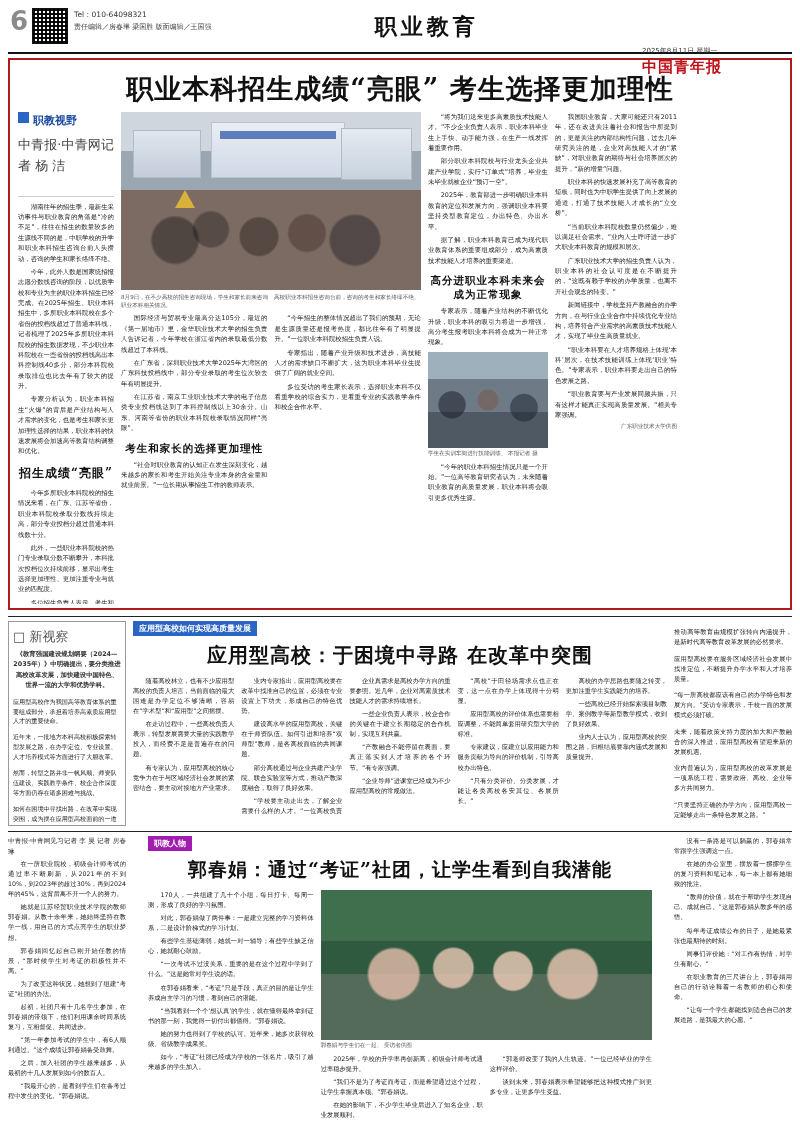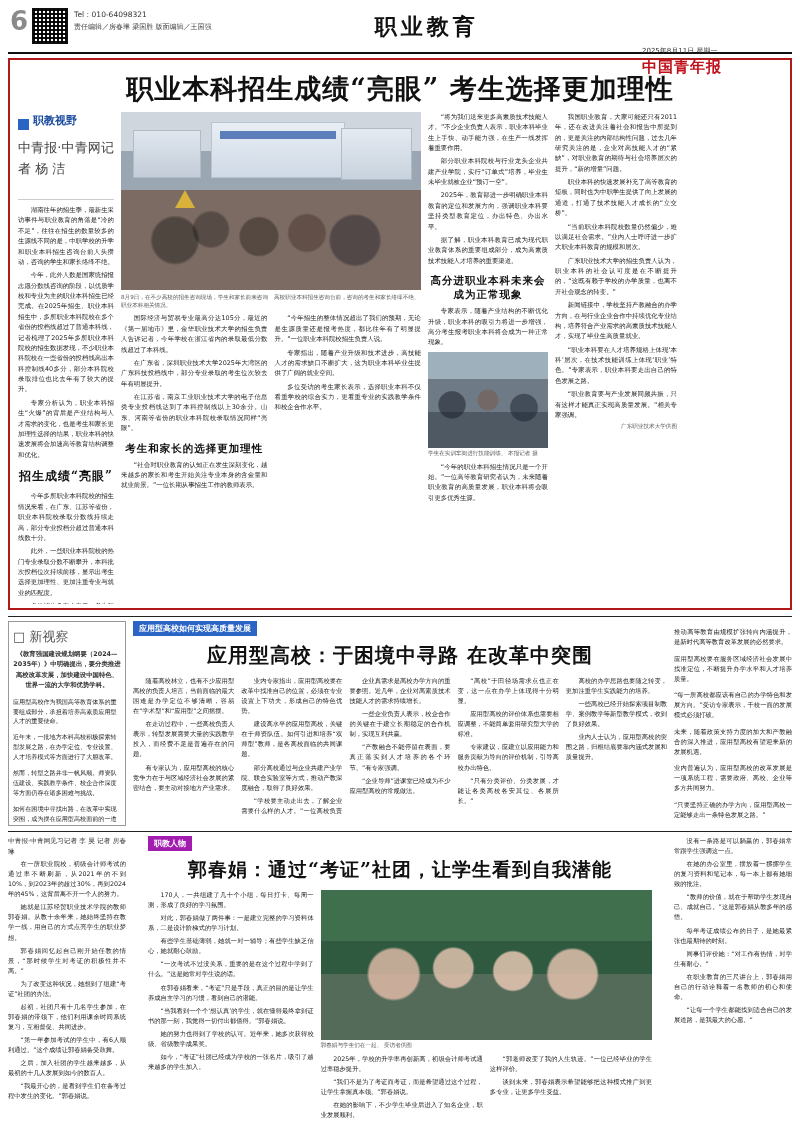--- a/index.html
+++ b/index.html
@@ -26,21 +26,21 @@
   .mast-title{font-size:22px;font-weight:bold;letter-spacing:4px;color:#111;padding-top:6px;font-family:"DejaVu Serif","Liberation Serif",serif;}
   .mast-right{font-size:7px;color:#333;padding-top:4px;min-width:150px;margin-top:36px;}
   .mast-date{margin-bottom:2px;}
   .logo-cn{font-family:"DejaVu Serif","Liberation Serif",serif;font-size:15px;font-weight:bold;color:#c0111a;letter-spacing:1px;}
 
   
   .topbox{border:2px solid #b01a1a;margin-top:4px;padding:8px 8px 6px 8px;height:552px;box-sizing:border-box;position:relative;}
   .headline{text-align:center;font-family:"DejaVu Serif","Liberation Serif",serif;font-size:27px;font-weight:bold;letter-spacing:1px;line-height:1.25;color:#111;margin:4px 0 6px 0;}
   .subhead{text-align:center;font-size:11.5px;color:#222;border-bottom:1px solid #bbb;padding-bottom:8px;margin:0 30px 8px 30px;font-family:"DejaVu Serif","Liberation Serif",serif;}
 
-  .tag{display:inline-flex;align-items:flex-end;gap:4px;font-size:11px;font-weight:bold;color:#17489e;}
+  .tag{display:inline-flex;align-items:flex-start;gap:4px;font-size:11px;font-weight:bold;color:#17489e;}
   .tag .sq{width:11px;height:11px;background:#2a64c4;display:inline-block;}
   .byline{font-size:13px;color:#444;margin:4px 0 5px 0;border-bottom:1px solid #ccc;padding-bottom:20px;}
 
   .cols{display:flex;gap:7px;height:492px;}
   .col{flex:1;font-size:6.4px;line-height:1.62;text-align:justify;color:#222;overflow:hidden;}
   .col p{margin:0 0 3px 0;text-indent:2em;}
 
   .c1{width:96px;flex:0 0 96px;}
   .c2{width:300px;flex:0 0 300px;}
   .c3{width:120px;flex:0 0 120px;}

